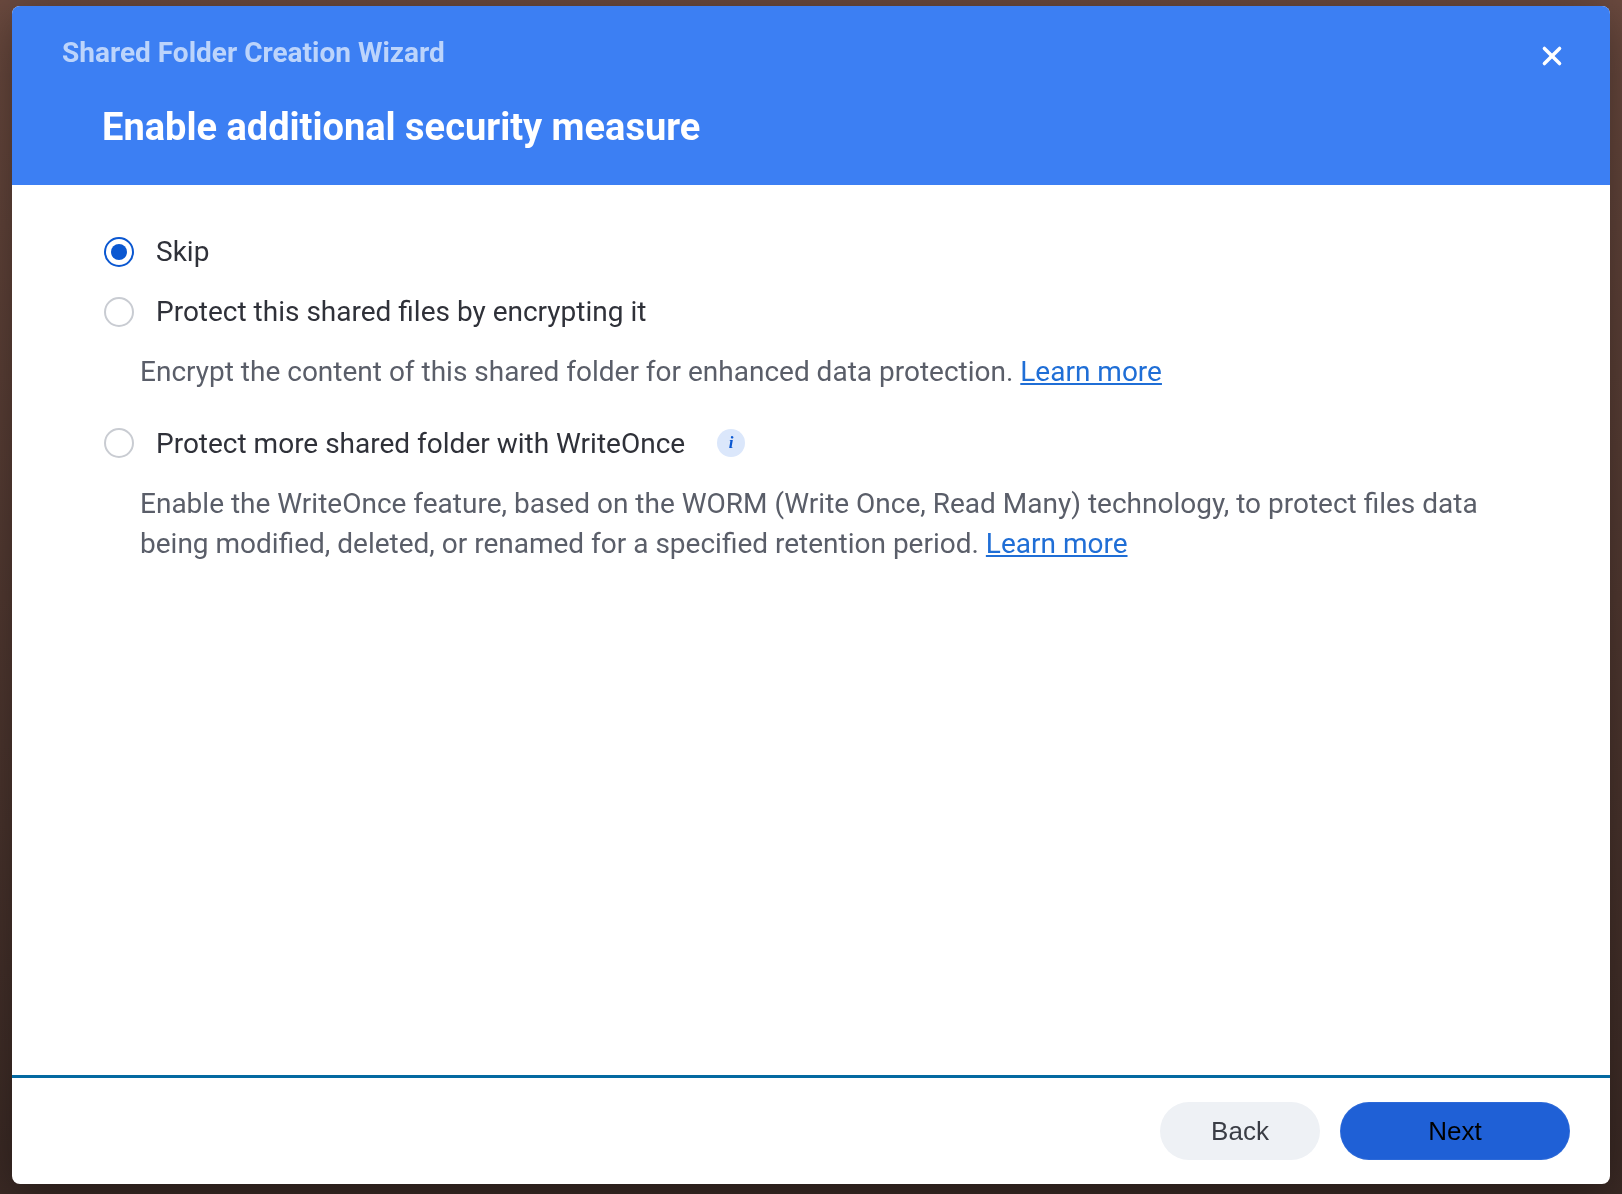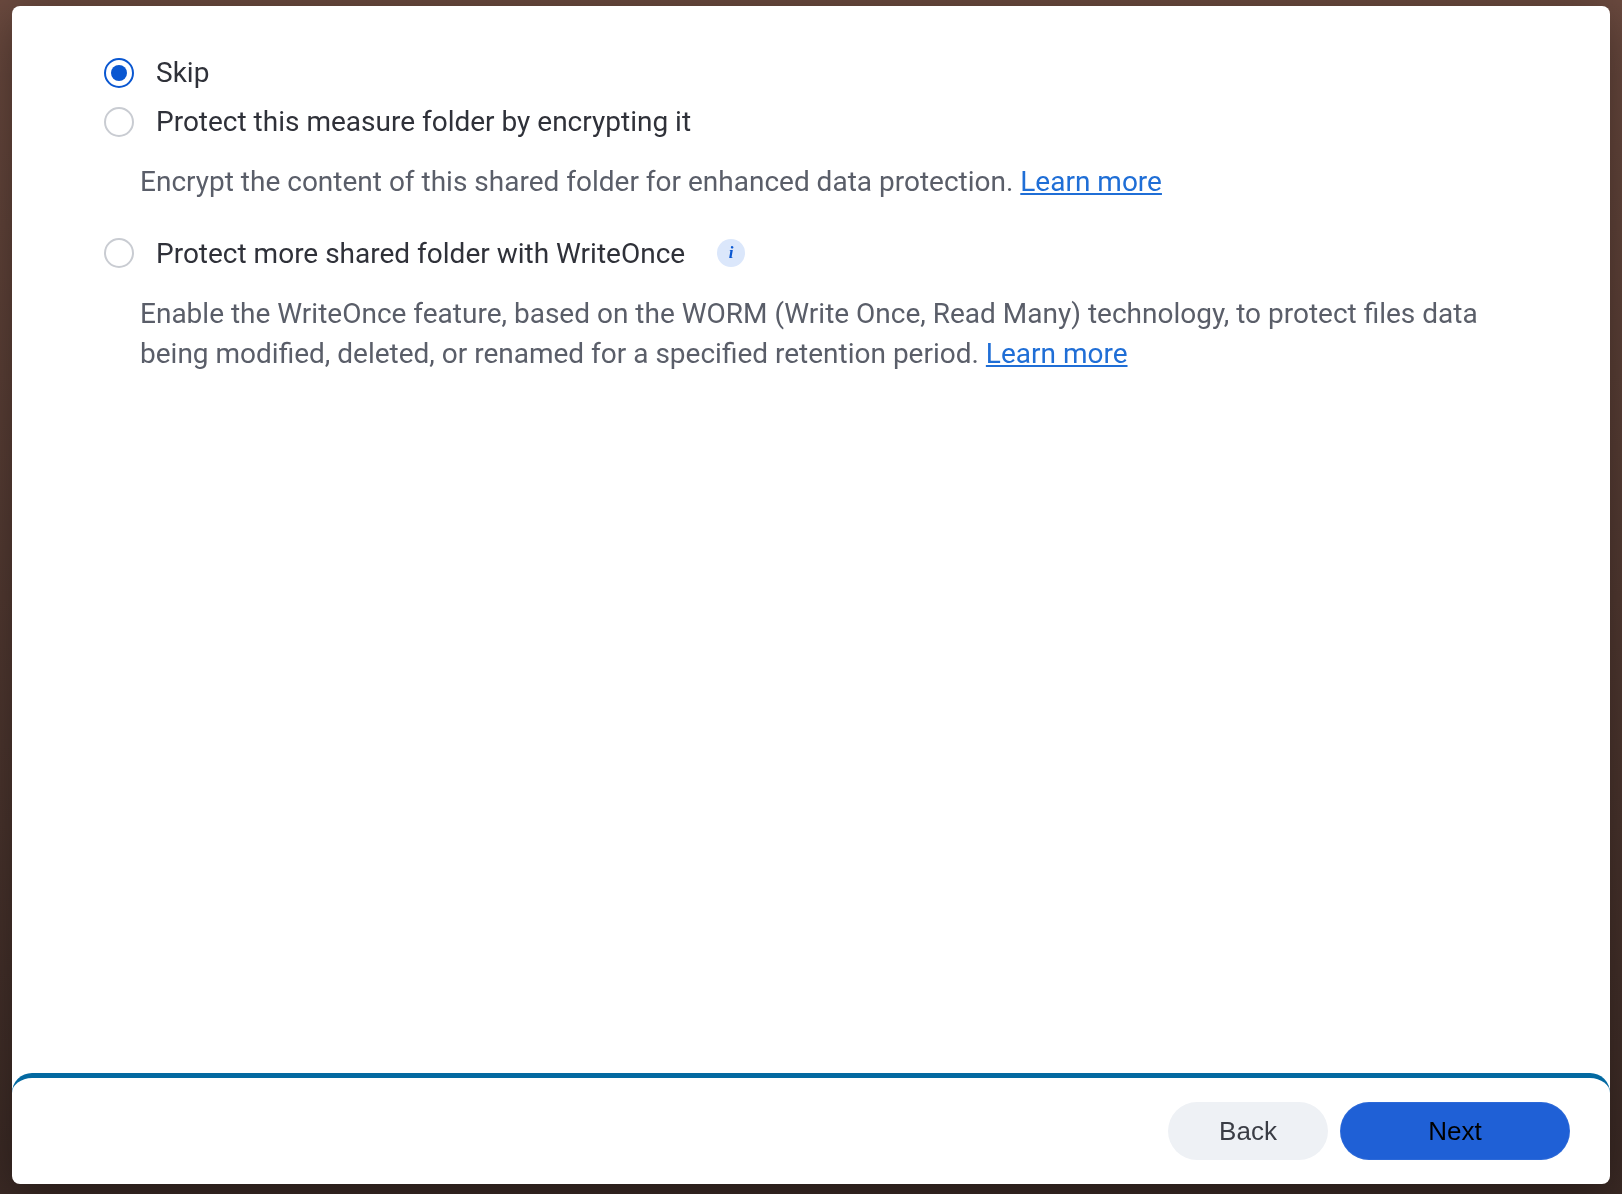--- a/index.html
+++ b/index.html
@@ -121,26 +121,25 @@
       font-weight: 700;
       font-size: 17px;
       display: inline-flex;
       align-items: center;
       justify-content: center;
       margin-left: 10px;
       cursor: pointer;
       flex-shrink: 0;
     }
     .wizard-footer {
-      border-top: 5px solid #0369a1;
+      border-top: 3px solid #0369a1;
       padding: 24px 40px;
       display: flex;
       justify-content: flex-end;
-      gap: 12px;
-      border-radius: 20px;
+      gap: 20px;
     }
     .btn {
       min-width: 160px;
       height: 58px;
       border-radius: 30px;
       font-size: 26px;
       font-weight: 500;
       display: inline-flex;
       align-items: center;
       justify-content: center;
@@ -157,31 +156,41 @@
       min-width: 230px;
       box-shadow: inset 0 0 0 1px rgba(255,255,255,0.06);
     }
   </style>
 </head>
 <body>
 
 <div class="backdrop">
   <div class="wizard-window">
 
+    <div class="wizard-header">
+      <div class="wizard-title">Shared Folder Creation Wizard</div>
+      <div class="wizard-step-title">Enable additional security measure</div>
+      <div class="close-button">
+        <svg viewBox="0 0 24 24" fill="none" stroke="currentColor" stroke-width="3.2" stroke-linecap="round">
+          <line x1="5" y1="5" x2="19" y2="19"></line>
+          <line x1="19" y1="5" x2="5" y2="19"></line>
+        </svg>
+      </div>
+    </div>
 
     <div class="wizard-body">
 
-      <div class="option-row" style="margin-bottom:16px;">
+      <div class="option-row" style="margin-bottom:27px;">
         <span class="radio selected"></span>
         <span class="option-label">Skip</span>
       </div>
 
       <div class="option-row">
         <span class="radio"></span>
-        <span class="option-label">Protect this measure folder by encrypting it</span>
+        <span class="option-label">Protect this shared files by encrypting it</span>
       </div>
       <div class="option-description">
         <span>Encrypt the content of this shared folder for enhanced data protection. </span><a class="learn-more">Learn more</a>
       </div>
 
       <div class="option-row">
         <span class="radio"></span>
         <span class="option-label">Protect more shared folder with WriteOnce</span>
         <span class="info-badge">i</span>
       </div>

